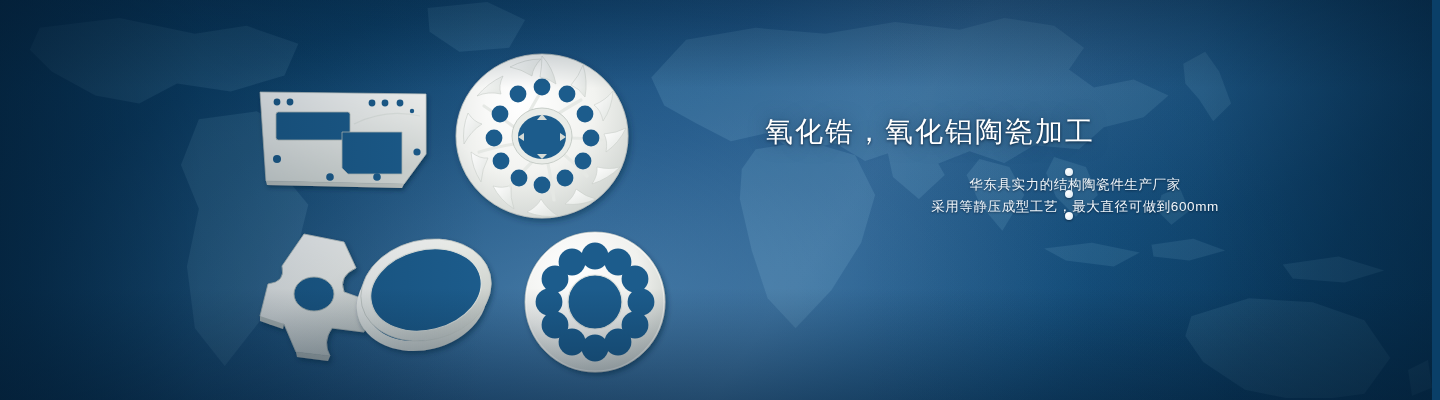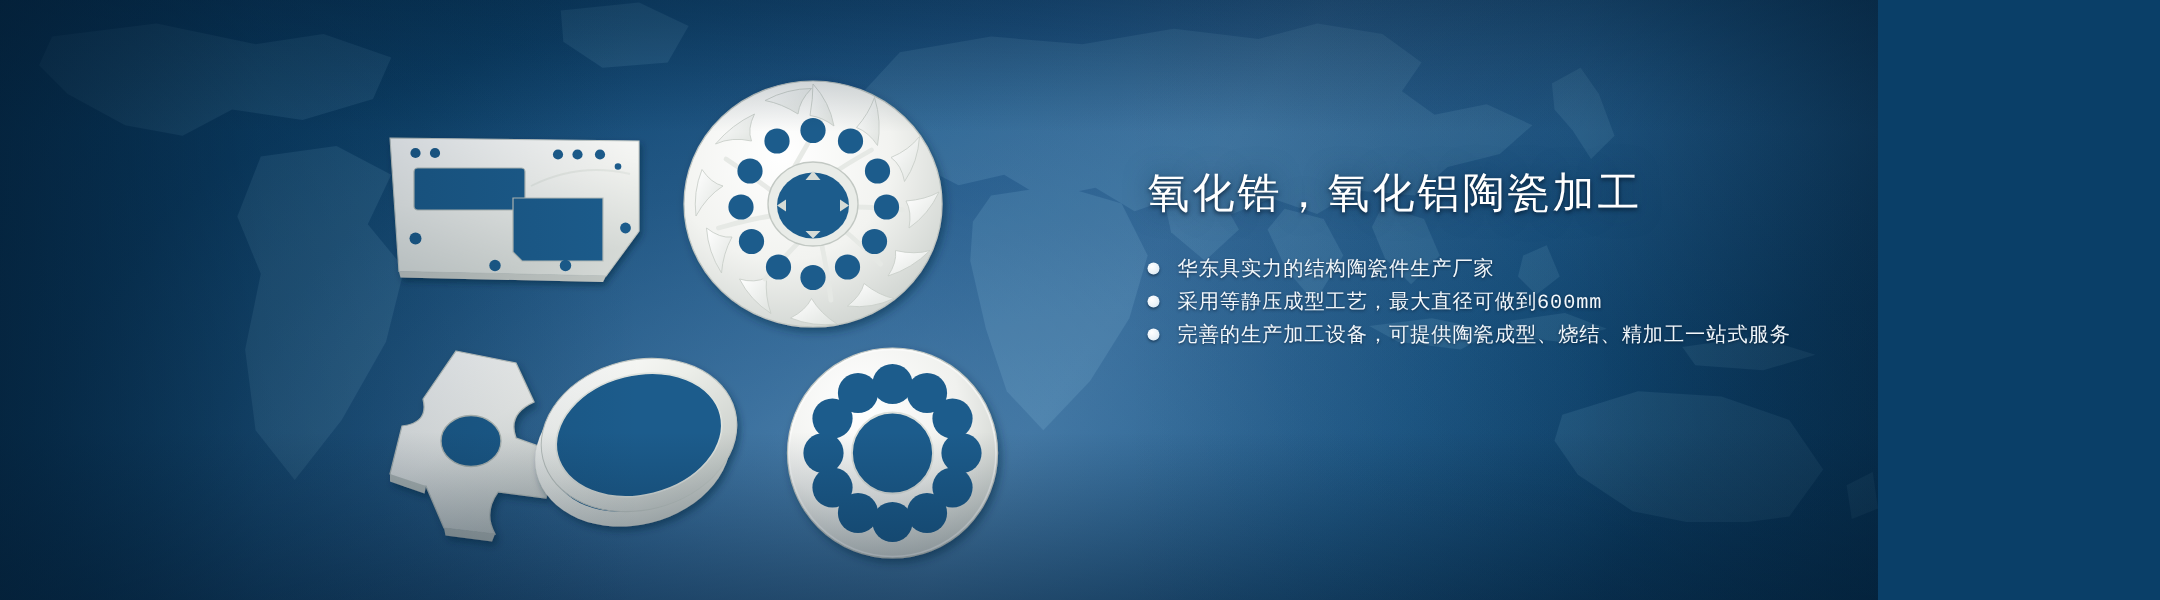--- a/index.html
+++ b/index.html
@@ -2,26 +2,25 @@
 <html><head>
 <meta charset="utf-8">
 <style>
   * { margin:0; padding:0; box-sizing:border-box; }
   html,body { width:1440px; height:400px; overflow:hidden; }
   body {
     font-family:"Liberation Sans","DejaVu Sans",sans-serif;
     background:#0a3f68;
   }
   #banner {
-    position:relative; width:1252px; height:400px; overflow:hidden;
+    position:relative; width:1432px; height:400px; overflow:hidden;
     background:
       radial-gradient(ellipse 760px 420px at 560px 300px, rgba(120,170,210,0.42) 0%, rgba(90,140,185,0.22) 42%, rgba(60,110,160,0.05) 70%, rgba(0,0,0,0) 100%),
       radial-gradient(ellipse 620px 300px at 1080px 60px, rgba(70,120,170,0.30) 0%, rgba(40,90,140,0.10) 55%, rgba(0,0,0,0) 100%),
       linear-gradient(125deg, #07375d 0%, #0a4069 22%, #1b5282 45%, #2c6290 58%, #145281 74%, #0a4069 88%, #073a60 100%);
-    font-family: Liberation Mono, monospace;
   }
   
   #worldmap {
     position:absolute; inset:0; opacity:0.13; pointer-events:none;
     mix-blend-mode:screen;
   }
   #vignette {
     position:absolute; inset:0; pointer-events:none;
     background:
       linear-gradient(to right, rgba(3,28,50,0.72) 0%, rgba(3,28,50,0.28) 14%, rgba(0,0,0,0) 34%),
@@ -30,21 +29,21 @@
   }
 
   
   #textblock { position:absolute; left:765px; top:112px; width:620px; }
   #headline {
     font-size:28px; font-weight:400; color:#ffffff; letter-spacing:2px;
     line-height:40px; white-space:nowrap;
     text-shadow:0 1px 3px rgba(0,16,34,0.75), 0 0 18px rgba(8,40,70,0.55);
   }
   #bullets { margin-top:16px; }
-  .bullet-row { display:flex; align-items:center; height:22px; }
+  .bullet-row { display:flex; align-items:center; height:22px;flex-direction:column; }
   .bullet-dot {
     width:8px; height:8px; border-radius:50%; flex:0 0 auto;
     background:radial-gradient(circle at 35% 32%, #ffffff 0%, #eaf2f8 55%, #cfe0ec 100%);
     box-shadow:0 1px 2px rgba(0,18,36,0.55);
     margin-right:12px;
   }
   .bullet-text {
     font-size:13.5px; color:#f2f7fb; letter-spacing:0.6px; white-space:nowrap;
     text-shadow:0 1px 2px rgba(0,18,38,0.65);
   }
@@ -324,18 +323,17 @@
       <div class="bullet-row">
         <span class="bullet-dot"></span>
         <span class="bullet-text">华东具实力的结构陶瓷件生产厂家</span>
       </div>
       <div class="bullet-row">
         <span class="bullet-dot"></span>
         <span class="bullet-text">采用等静压成型工艺，最大直径可做到600mm</span>
       </div>
       <div class="bullet-row">
         <span class="bullet-dot"></span>
-        <span class="bullet-text">完善的生产加工设备，可提供陶瓷成型、烧结、精加工一站式服务</span>
       </div>
     </div>
   </div>
 
 </div>
 
 </body></html>

